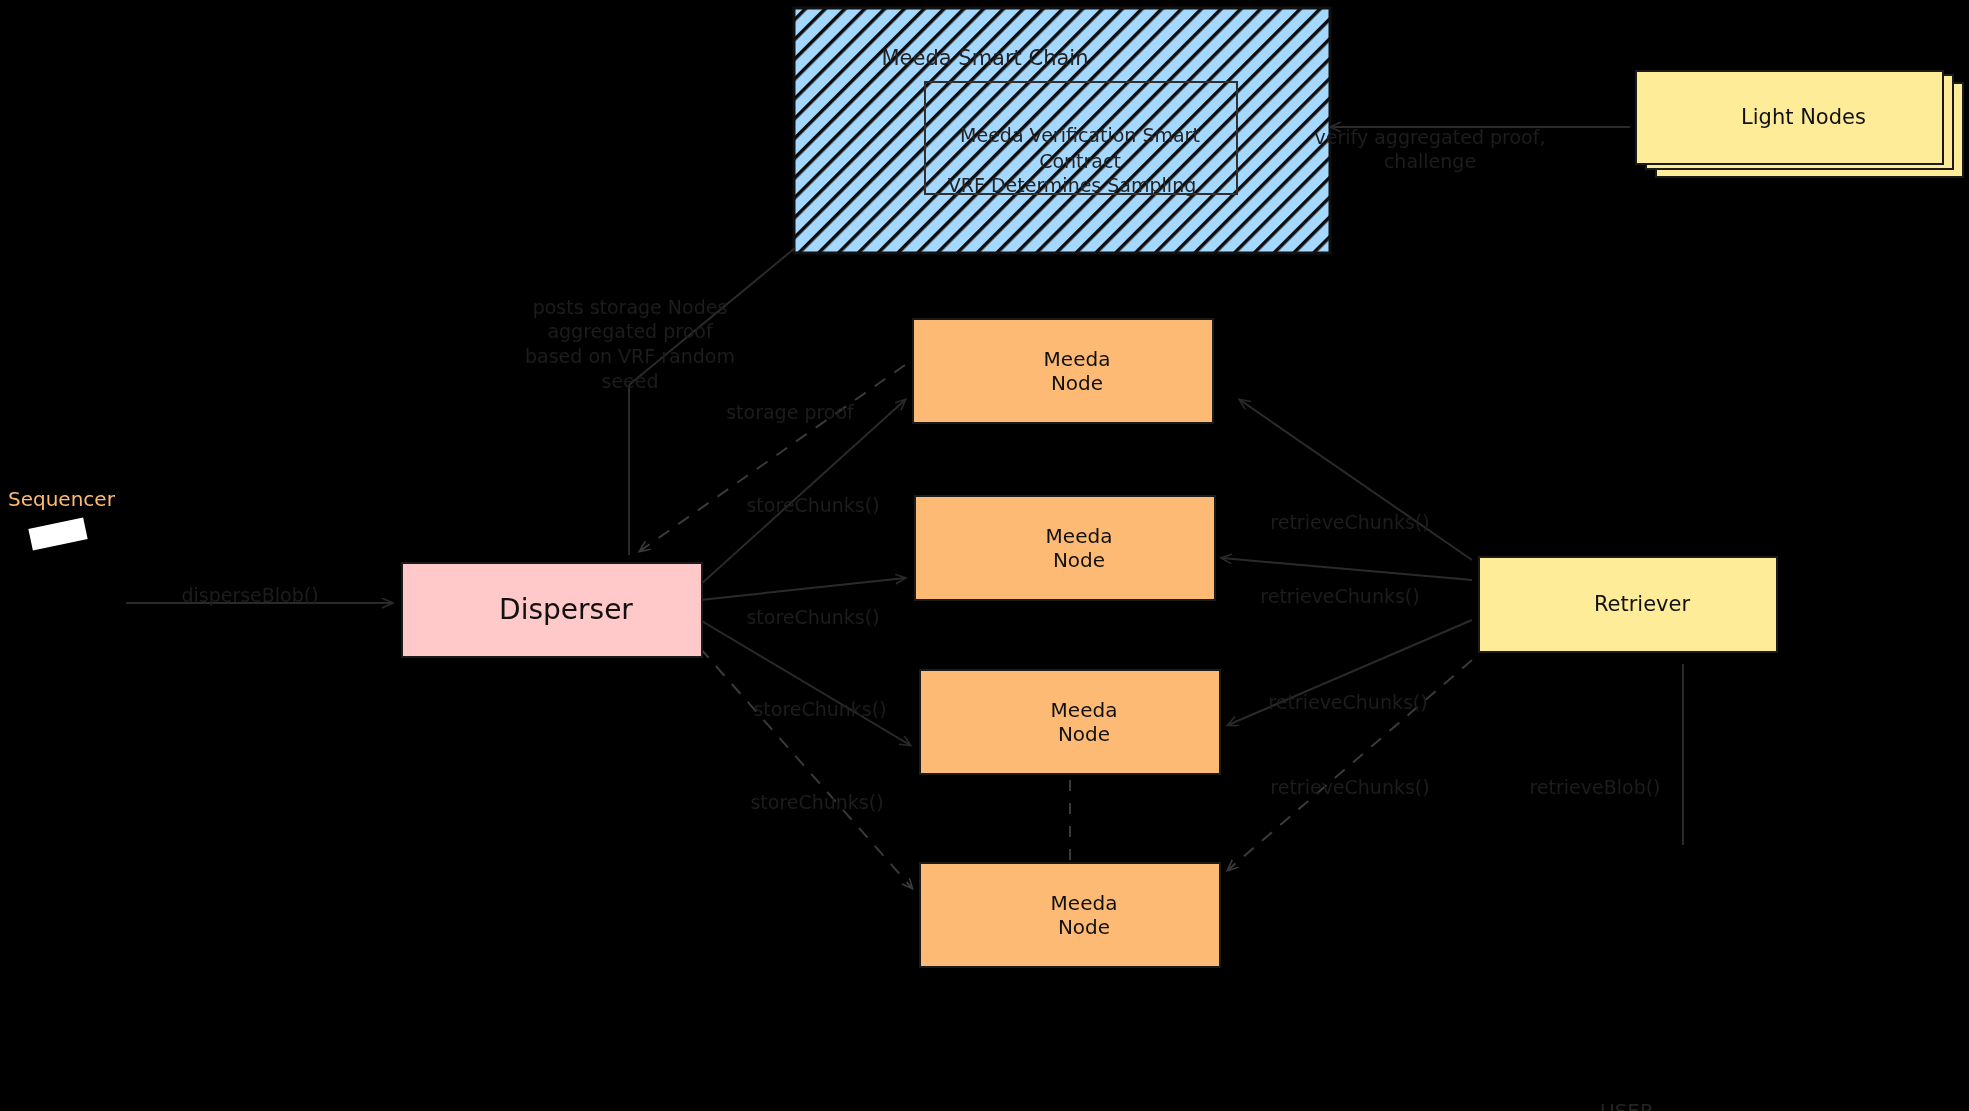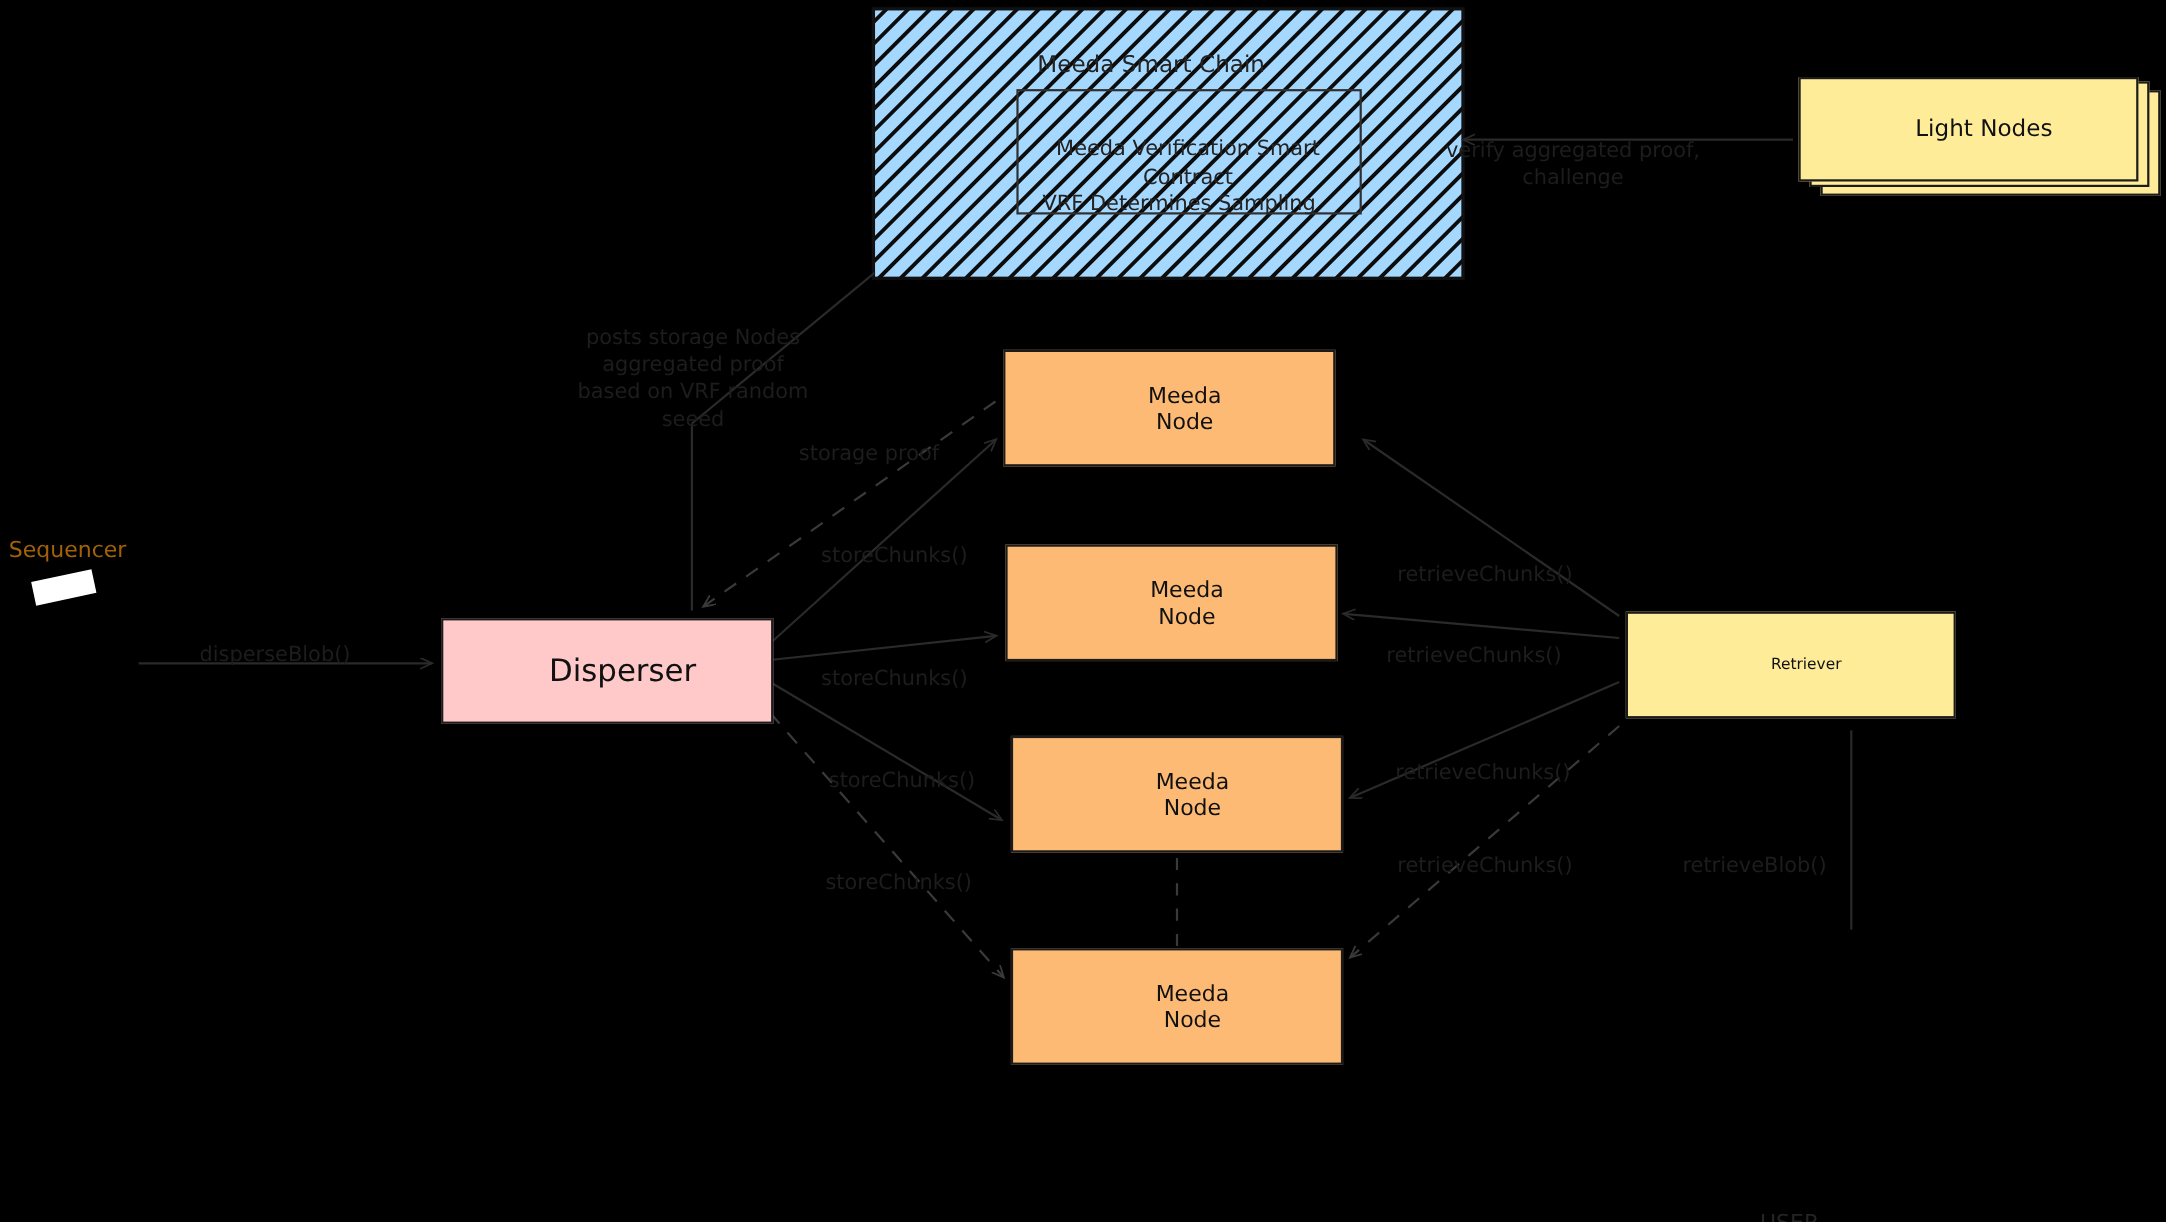--- a/index.html
+++ b/index.html
@@ -65,34 +65,34 @@
 
     <path d="M1683,664 L1683,845" fill="none" stroke="#2a2a2a" stroke-width="2"></path>
   </svg>
 
   <div class="stack-shadow" style="left:1655px;top:82px;width:309px;height:96px;"></div>
   <div class="stack-shadow" style="left:1645px;top:74px;width:309px;height:96px;"></div>
   <div class="node yellow" style="left:1635px;top:70px;width:309px;height:95px;font-size:21px;">
     <span class="node-label">Light Nodes</span>
   </div>
 
-  <div class="txt" style="left:820px;top:18px;width:330px;font-size:21px;text-align:right;color:#232323;">
+  <div class="txt" style="left:820px;top:18px;width:330px;font-size:21px;text-align:center;color:#232323;">
     <span>Meeda Smart Chain</span>
   </div>
   <div class="txt" style="left:930px;top:124px;width:300px;font-size:19px;color:#232323;">
     <span>Contract</span>
   </div>
   <div class="txt" style="left:930px;top:98px;width:300px;font-size:19px;color:#232323;">
     <span>Meeda Verification Smart</span>
   </div>
   <div class="txt" style="left:925px;top:148px;width:294px;font-size:19px;color:#232323;">
     <span>VRF Determines Sampling</span>
   </div>
 
-  <div class="txt" style="left:8px;top:460px;width:180px;font-size:20px;text-align:left;color:#a16207;">
+  <div class="txt" style="left:8px;top:460px;width:180px;font-size:20px;text-align:left;color:#fdba74;">
     <span>Sequencer</span>
   </div>
   <div class="seq-mark" style="left:30px;top:523px;width:56px;height:22px;"></div>
 
   <div class="node pink" style="left:401px;top:562px;width:302px;height:96px;font-size:28px;">
     <span class="node-label">Disperser</span>
   </div>
 
   <div class="node blue" style="left:912px;top:318px;width:302px;height:106px;font-size:20px;">
     <span class="node-label">Meeda
@@ -104,21 +104,21 @@
   </div>
   <div class="node blue" style="left:919px;top:669px;width:302px;height:106px;font-size:20px;">
     <span class="node-label">Meeda
 Node</span>
   </div>
   <div class="node blue" style="left:919px;top:862px;width:302px;height:106px;font-size:20px;">
     <span class="node-label">Meeda
 Node</span>
   </div>
 
-  <div class="node yellow" style="left:1478px;top:556px;width:300px;height:97px;font-size:14px;align-items:center;">
+  <div class="node yellow" style="left:1478px;top:556px;width:300px;height:97px;font-size:21px;align-items:center;">
     <span class="node-label">Retriever</span>
   </div>
 
   <div class="txt" style="left:1600px;top:1072px;width:180px;font-size:20px;text-align:left;color:#242424;">
     <span>USER</span>
   </div>
 
   <div class="txt" style="left:150px;top:558px;width:200px;font-size:19px;">
     <span>disperseBlob()</span>
   </div>

